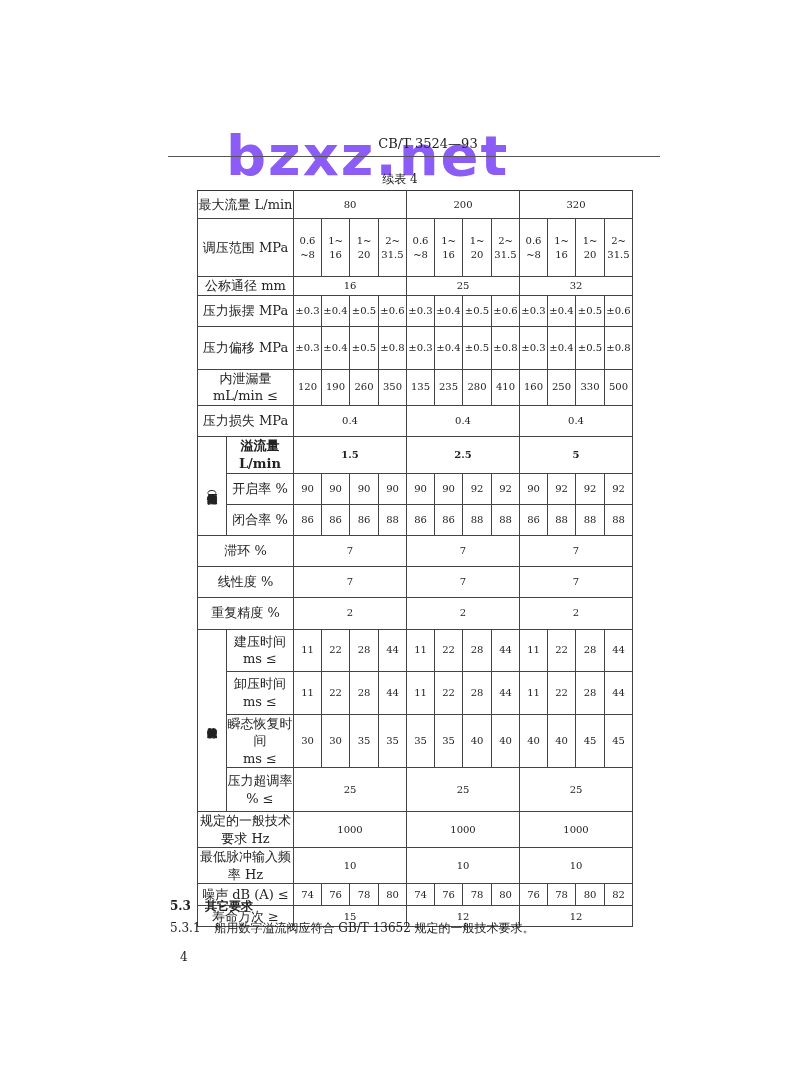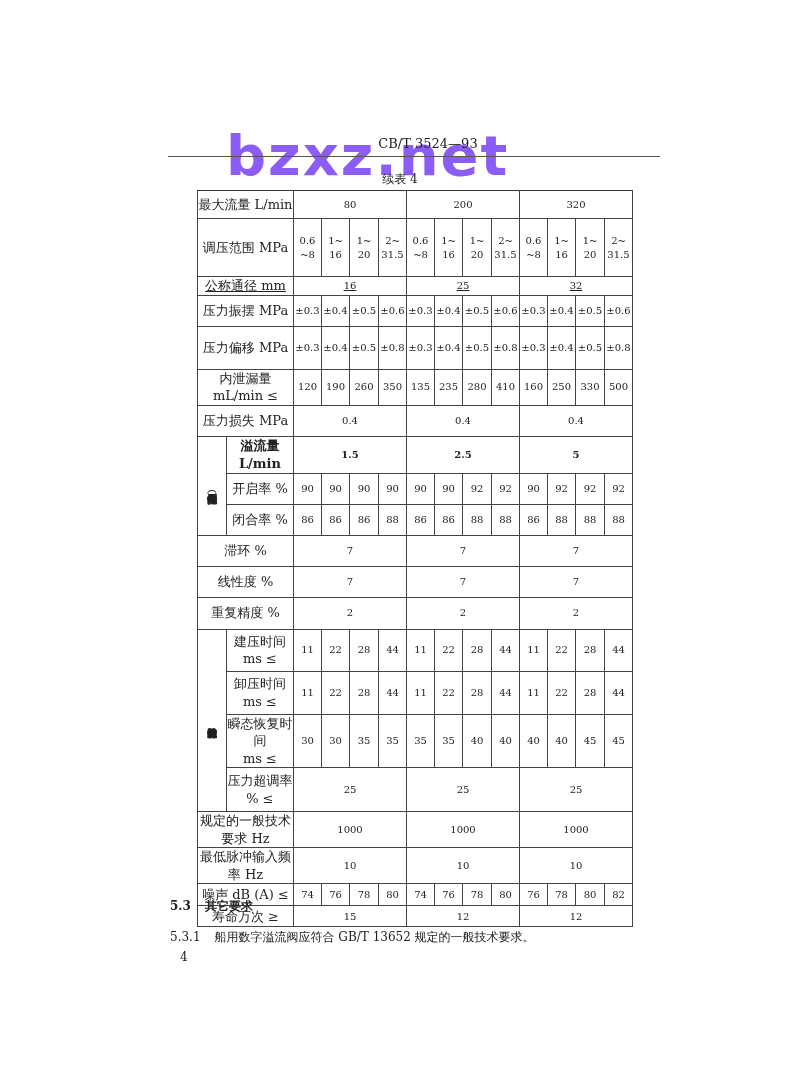--- a/index.html
+++ b/index.html
@@ -13,21 +13,21 @@
   .header-rule { position:absolute; left:168px; width:492px; top:156px; border-top:1px solid #555; z-index:2; }
   .caption { position:absolute; left:0; width:800px; top:171px; text-align:center; font-size:12px; z-index:2; }
   table.spec { position:absolute; left:197px; top:190px; border-collapse:collapse; z-index:2;
                font-size:10px; table-layout:fixed; }
   table.spec td { border:1px solid #444; text-align:center; vertical-align:middle; padding:0; line-height:1.35; }
   table.spec tr.top td { border-top:1.5px solid #333; }
   .lbl { font-size:13px; }
   .vlabel { writing-mode:vertical-rl; text-orientation:upright; font-size:10px; letter-spacing:0px; }
   .sec { position:absolute; left:170px; top:898px; font-size:12px; font-weight:bold; z-index:2; }
   .sec span { margin-right:14px; }
-  .para { position:absolute; left:170px; top:920px; font-size:12px; z-index:2;margin-top:9px; }
+  .para { position:absolute; left:170px; top:920px; font-size:12px; z-index:2; }
   .para span.num { margin-right:14px; }
   .pageno { position:absolute; left:180px; top:950px; font-size:12px; z-index:2; }
 </style>
 </head>
 <body>
 
 <div class="watermark">bzxz.net</div>
 <div class="header-code">CB/T 3524—93</div>
 <div class="header-rule"></div>
 <div class="caption">续表 4</div>
@@ -64,21 +64,21 @@
         <td>2~<br>31.5</td>
         <td>0.6<br>~8</td>
         <td>1~<br>16</td>
         <td>1~<br>20</td>
         <td>2~<br>31.5</td>
         <td>0.6<br>~8</td>
         <td>1~<br>16</td>
         <td>1~<br>20</td>
         <td>2~<br>31.5</td>
       </tr>
-      <tr style="height: 16px; text-decoration: underline;">
+      <tr style="height: 16px;">
         <td class="lbl" colspan="2">公称通径 mm</td>
         <td colspan="4">16</td>
         <td colspan="4">25</td>
         <td colspan="4">32</td>
       </tr>
       <tr style="height: 31px;">
         <td class="lbl" colspan="2">压力振摆 MPa</td>
         <td>±0.3</td>
         <td>±0.4</td>
         <td>±0.5</td>

